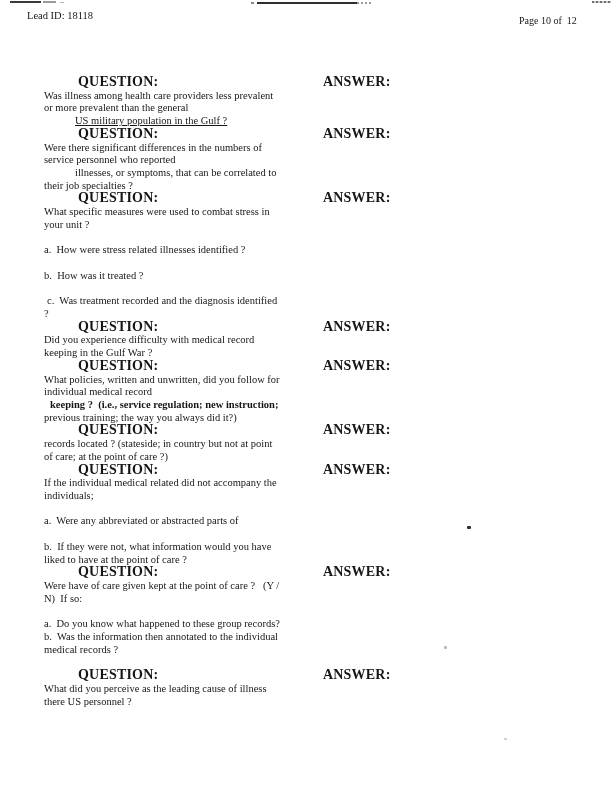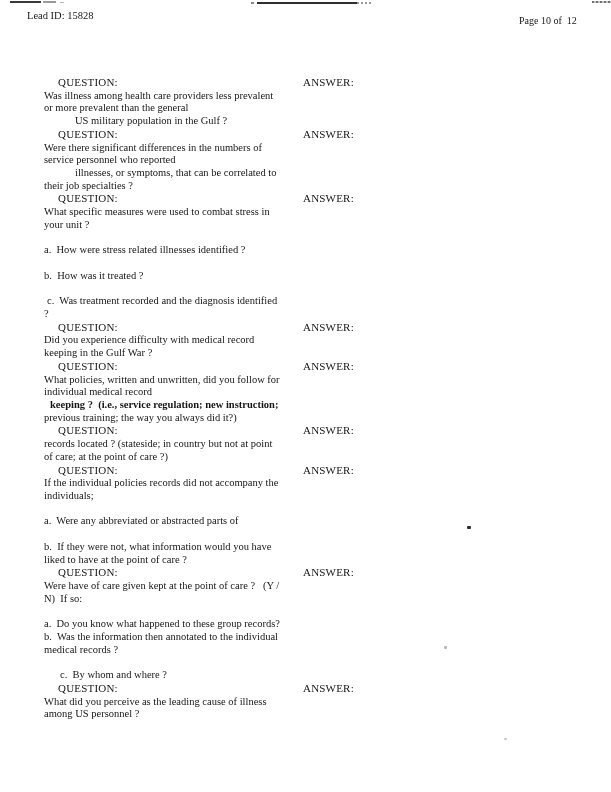--- a/index.html
+++ b/index.html
@@ -24,23 +24,24 @@
   }
   .line{
     position:relative;
     min-height:12.72px;
     line-height:12.72px;
     font-size:10.5px;
     white-space:pre;
   }
   .qrow{padding-left:14px;}
   .qlabel,.alabel{
-    font-weight:normal;
-    font-size:11px;
+    font-weight:bold;
+    font-size:14px;
     letter-spacing:0.2px;
+    margin-left:20px;
   }
   .alabel{
     position:absolute;
     left:259px;top:0;
   }
   
   .artifact{position:absolute;}
   .art-a1{left:10px;top:1px;width:31px;height:2px;background:#3a3a3a;}
   .art-a2{left:43px;top:1px;width:13px;height:2px;background:#9a9a9a;}
   .art-a3{left:60px;top:2px;width:4px;height:1px;background:#b5b5b5;}
@@ -63,28 +64,28 @@
   <div class="artifact art-a2"></div>
   <div class="artifact art-a3"></div>
   <div class="artifact art-b0"></div>
   <div class="artifact art-b1"></div>
   <div class="artifact art-b2"></div>
   <div class="artifact art-c1"></div>
   <div class="artifact speck1"></div>
   <div class="artifact speck2"></div>
   <div class="artifact speck3"></div>
 
-  <div class="header-lead">Lead ID: 15828</div>
+  <div class="header-lead">Lead ID: 18118</div>
   <div class="header-page">Page 10 of  12</div>
 
   <div class="question-column">
       <div class="line qrow"><span class="qlabel">QUESTION:</span><span class="alabel">ANSWER:</span></div>
       <div class="line">Was illness among health care providers less prevalent</div>
       <div class="line">or more prevalent than the general</div>
-      <div class="line" style="padding-left: 31px;">US military population in the Gulf ?</div>
+      <div class="line" style="padding-left: 31px; text-decoration: underline;">US military population in the Gulf ?</div>
       <div class="line qrow"><span class="qlabel">QUESTION:</span><span class="alabel">ANSWER:</span></div>
       <div class="line">Were there significant differences in the numbers of</div>
       <div class="line">service personnel who reported</div>
       <div class="line" style="padding-left: 31px;">illnesses, or symptoms, that can be correlated to</div>
       <div class="line">their job specialties ?</div>
       <div class="line qrow"><span class="qlabel">QUESTION:</span><span class="alabel">ANSWER:</span></div>
       <div class="line">What specific measures were used to combat stress in</div>
       <div class="line">your unit ?</div>
       <div class="line"></div>
       <div class="line">a.  How were stress related illnesses identified ?</div>
@@ -98,34 +99,33 @@
       <div class="line">keeping in the Gulf War ?</div>
       <div class="line qrow"><span class="qlabel">QUESTION:</span><span class="alabel">ANSWER:</span></div>
       <div class="line">What policies, written and unwritten, did you follow for</div>
       <div class="line">individual medical record</div>
       <div class="line" style="padding-left: 6px; font-weight: bold;">keeping ?  (i.e., service regulation; new instruction;</div>
       <div class="line">previous training; the way you always did it?)</div>
       <div class="line qrow"><span class="qlabel">QUESTION:</span><span class="alabel">ANSWER:</span></div>
       <div class="line">records located ? (stateside; in country but not at point</div>
       <div class="line">of care; at the point of care ?)</div>
       <div class="line qrow"><span class="qlabel">QUESTION:</span><span class="alabel">ANSWER:</span></div>
-      <div class="line">If the individual policies records did not accompany the</div>
+      <div class="line">If the individual medical related did not accompany the</div>
       <div class="line">individuals;</div>
       <div class="line"></div>
       <div class="line">a.  Were any abbreviated or abstracted parts of</div>
       <div class="line"></div>
       <div class="line">b.  If they were not, what information would you have</div>
       <div class="line">liked to have at the point of care ?</div>
       <div class="line qrow"><span class="qlabel">QUESTION:</span><span class="alabel">ANSWER:</span></div>
       <div class="line">Were have of care given kept at the point of care ?   (Y /</div>
       <div class="line">N)  If so:</div>
       <div class="line"></div>
       <div class="line">a.  Do you know what happened to these group records?</div>
       <div class="line">b.  Was the information then annotated to the individual</div>
       <div class="line">medical records ?</div>
       <div class="line"></div>
-      <div class="line" style="padding-left: 16px;">c.  By whom and where ?</div>
       <div class="line qrow"><span class="qlabel">QUESTION:</span><span class="alabel">ANSWER:</span></div>
       <div class="line">What did you perceive as the leading cause of illness</div>
-      <div class="line">among US personnel ?</div>
+      <div class="line">there US personnel ?</div>
     </div>
 
 </div>
 
 </body></html>

